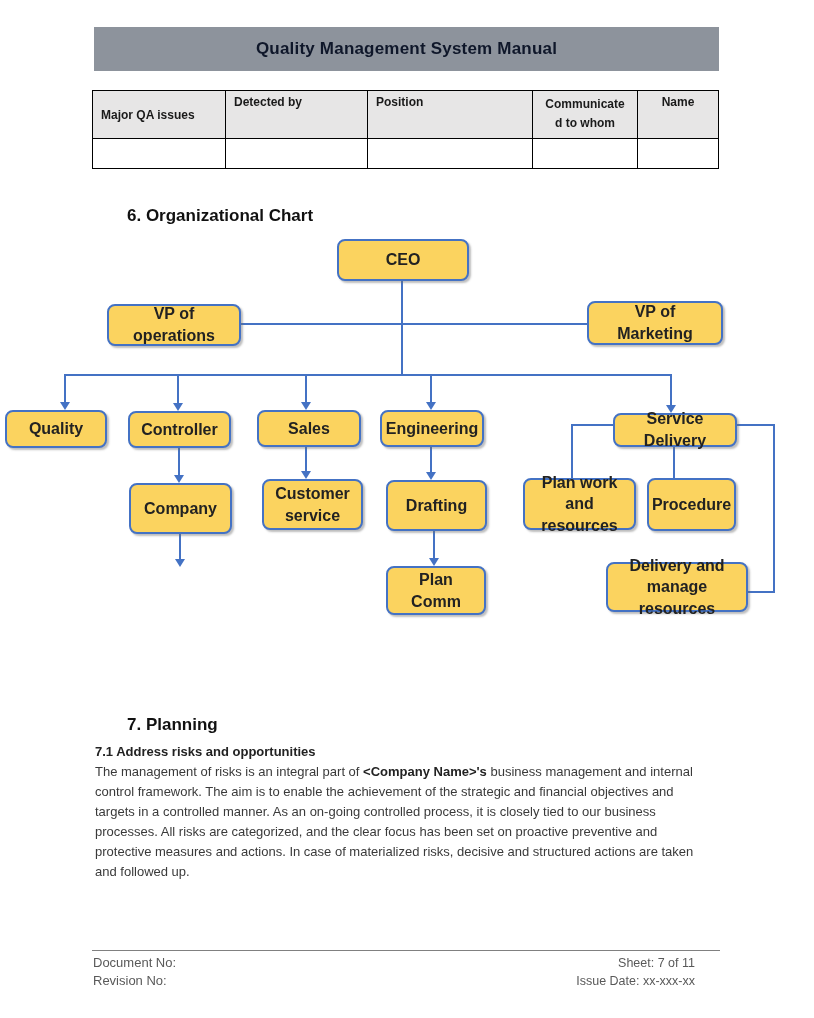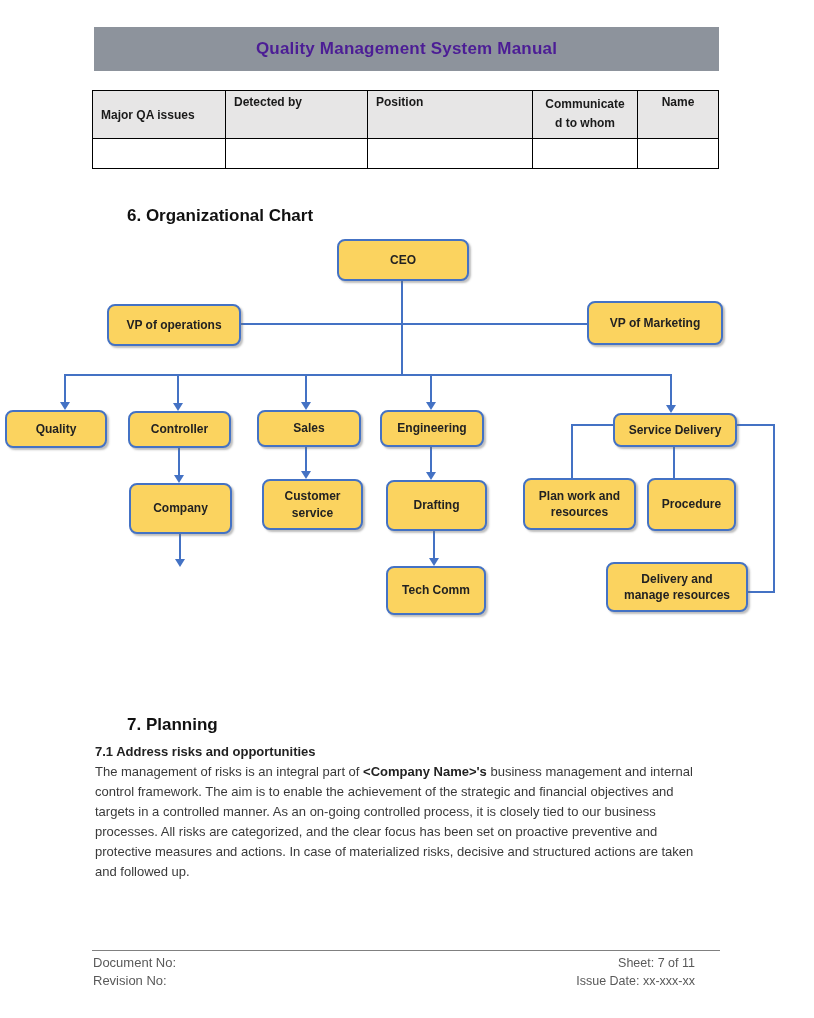--- a/index.html
+++ b/index.html
@@ -3,21 +3,21 @@
 <meta charset="utf-8">
 <style>
   * { margin:0; padding:0; box-sizing:border-box; }
   html,body { background:#ffffff; }
   body { font-family:"Liberation Sans","DejaVu Sans",sans-serif; color:#1a1a1a; }
   .page { position:relative; width:814px; height:1018px; background:#ffffff; overflow:hidden; }
 
   
   .banner { position:absolute; left:94px; top:27px; width:625px; height:44px;
             background:#8d939c; display:flex; align-items:center; justify-content:center; }
-  .banner span { color:#4c1d95; font-weight:bold; font-size:17px; letter-spacing:.2px; }
+  .banner span { color:#0f172a; font-weight:bold; font-size:17px; letter-spacing:.2px; }
 
   
   .qa-table { position:absolute; left:92px; top:90px; width:626px;
               border-collapse:collapse; table-layout:fixed; }
   .qa-table th, .qa-table td { border:1.5px solid #000000; font-size:12px; font-weight:bold; color:#1a1a1a; }
   .qa-table th { height:48px; background:#e7e6e6; }
   .qa-table td { height:30px; background:#ffffff; font-weight:normal; }
   th.h-mid-left { vertical-align:middle; text-align:left; padding:0 8px; }
   th.h-top-left { vertical-align:top; text-align:left; padding:4px 8px; }
   th.h-top-center-break { vertical-align:top; text-align:center; padding:4px 10px; word-break:break-all; line-height:1.55; }
@@ -27,21 +27,21 @@
   .sec-heading { position:absolute; left:95px; font-size:17px; font-weight:bold; color:#111111;margin-left:32px; }
   .sub-heading { position:absolute; left:95px; font-size:13px; font-weight:bold; color:#222222; }
   .body-par { position:absolute; left:95px; width:618px; font-size:13px; line-height:20px; color:#3a3a3a; }
   .body-par b { color:#222222; }
 
   
   .chart { position:absolute; left:0; top:230px; width:814px; height:430px; }
   .node { position:absolute; background:#fbd35f; border:2px solid #4472c4; border-radius:8px;
           box-shadow:2px 2px 2px rgba(110,110,110,.45);
           display:flex; align-items:center; justify-content:center; text-align:center;
-          font-size:12px; font-weight:bold; color:#222222; line-height:1.35; padding:0 8px; }
+          font-size:16px; font-weight:bold; color:#222222; line-height:1.35; padding:0 8px; }
   .node.pad-wide { padding:0 14px; }
   .vline { position:absolute; width:2px; background:#4472c4; }
   .hline { position:absolute; height:2px; background:#4472c4; }
   .arrowhead { position:absolute; width:0; height:0;
                border-left:5px solid transparent; border-right:5px solid transparent;
                border-top:8px solid #4472c4; }
 
   
   .footer-rule { position:absolute; left:92px; top:950px; width:628px; height:1px; background:#808080; }
   .footer-left { position:absolute; left:93px; top:954px; font-size:13px; line-height:18px; color:#595959; }
@@ -128,21 +128,21 @@
     <div class="node" style="left:5px;   top:180px; width:102px; height:38px;">Quality</div>
     <div class="node" style="left:128px; top:181px; width:103px; height:37px;">Controller</div>
     <div class="node" style="left:257px; top:180px; width:104px; height:37px;">Sales</div>
     <div class="node" style="left:380px; top:180px; width:104px; height:37px;">Engineering</div>
     <div class="node" style="left:613px; top:183px; width:124px; height:34px;">Service Delivery</div>
     <div class="node" style="left:129px; top:253px; width:103px; height:51px;">Company</div>
     <div class="node" style="left:262px; top:249px; width:101px; height:51px;">Customer service</div>
     <div class="node" style="left:386px; top:250px; width:101px; height:51px;">Drafting</div>
     <div class="node" style="left:523px; top:248px; width:113px; height:52px;">Plan work and resources</div>
     <div class="node" style="left:647px; top:248px; width:89px;  height:53px;">Procedure</div>
-    <div class="node" style="left:386px; top:336px; width:100px; height:49px;">Tech Comm</div>
+    <div class="node" style="left:386px; top:336px; width:100px; height:49px;">Plan Comm</div>
     <div class="node pad-wide" style="left:606px; top:332px; width:142px; height:50px;">Delivery and manage resources</div>
   </div>
 
   <div class="sec-heading" style="top:715px;">7. Planning</div>
   <div class="sub-heading" style="top:744px;">7.1 Address risks and opportunities</div>
   <div class="body-par" style="top:762px;"><span>The management of risks is an integral part of </span><b>&lt;Company Name&gt;'s</b><span> business management and internal control framework. The aim is to enable the achievement of the strategic and financial objectives and targets in a controlled manner. As an on-going controlled process, it is closely tied to our business processes. All risks are categorized, and the clear focus has been set on proactive preventive and protective measures and actions. In case of materialized risks, decisive and structured actions are taken and followed up.</span></div>
 
   <div class="footer-rule"></div>
   <div class="footer-left">
     <div>Document No:</div>

